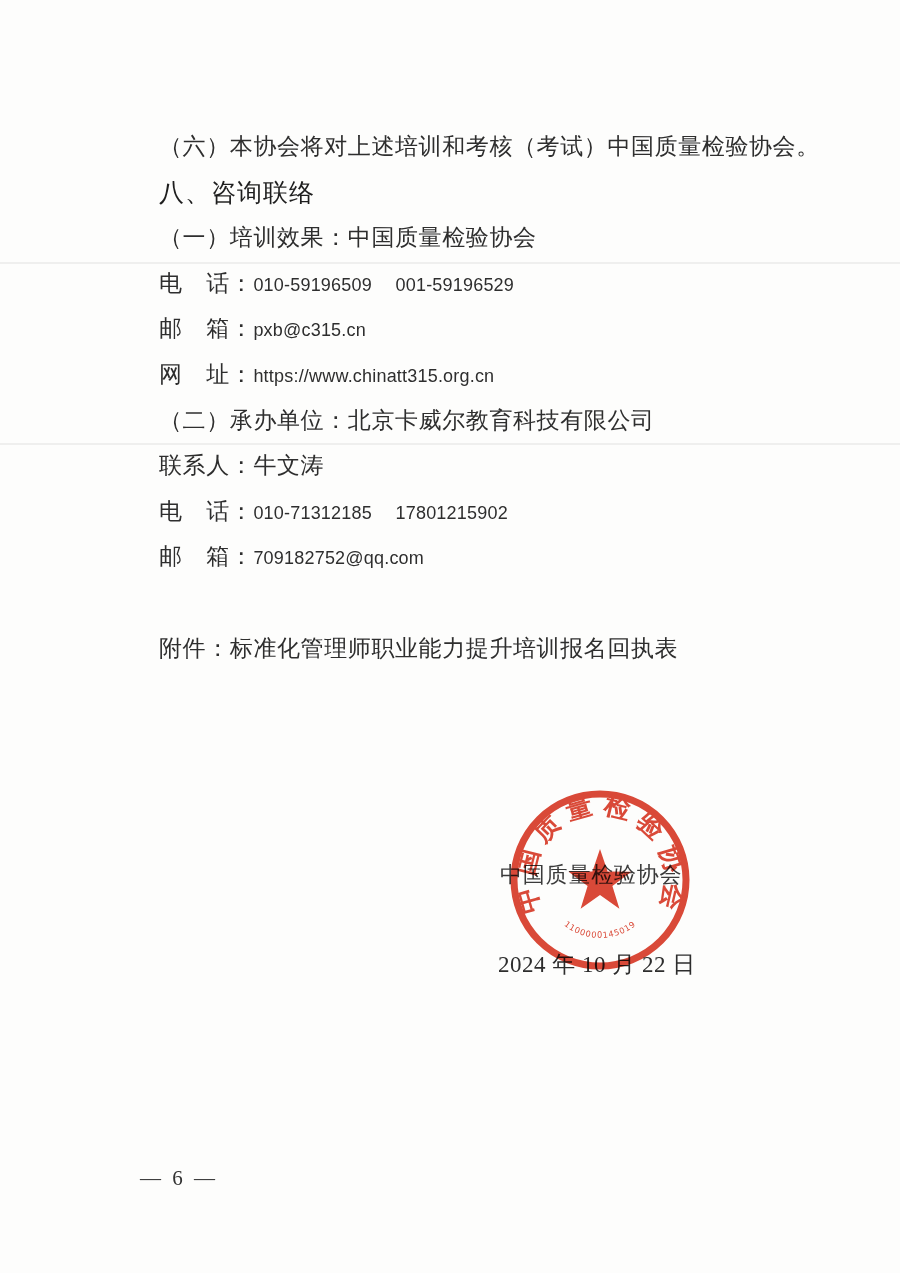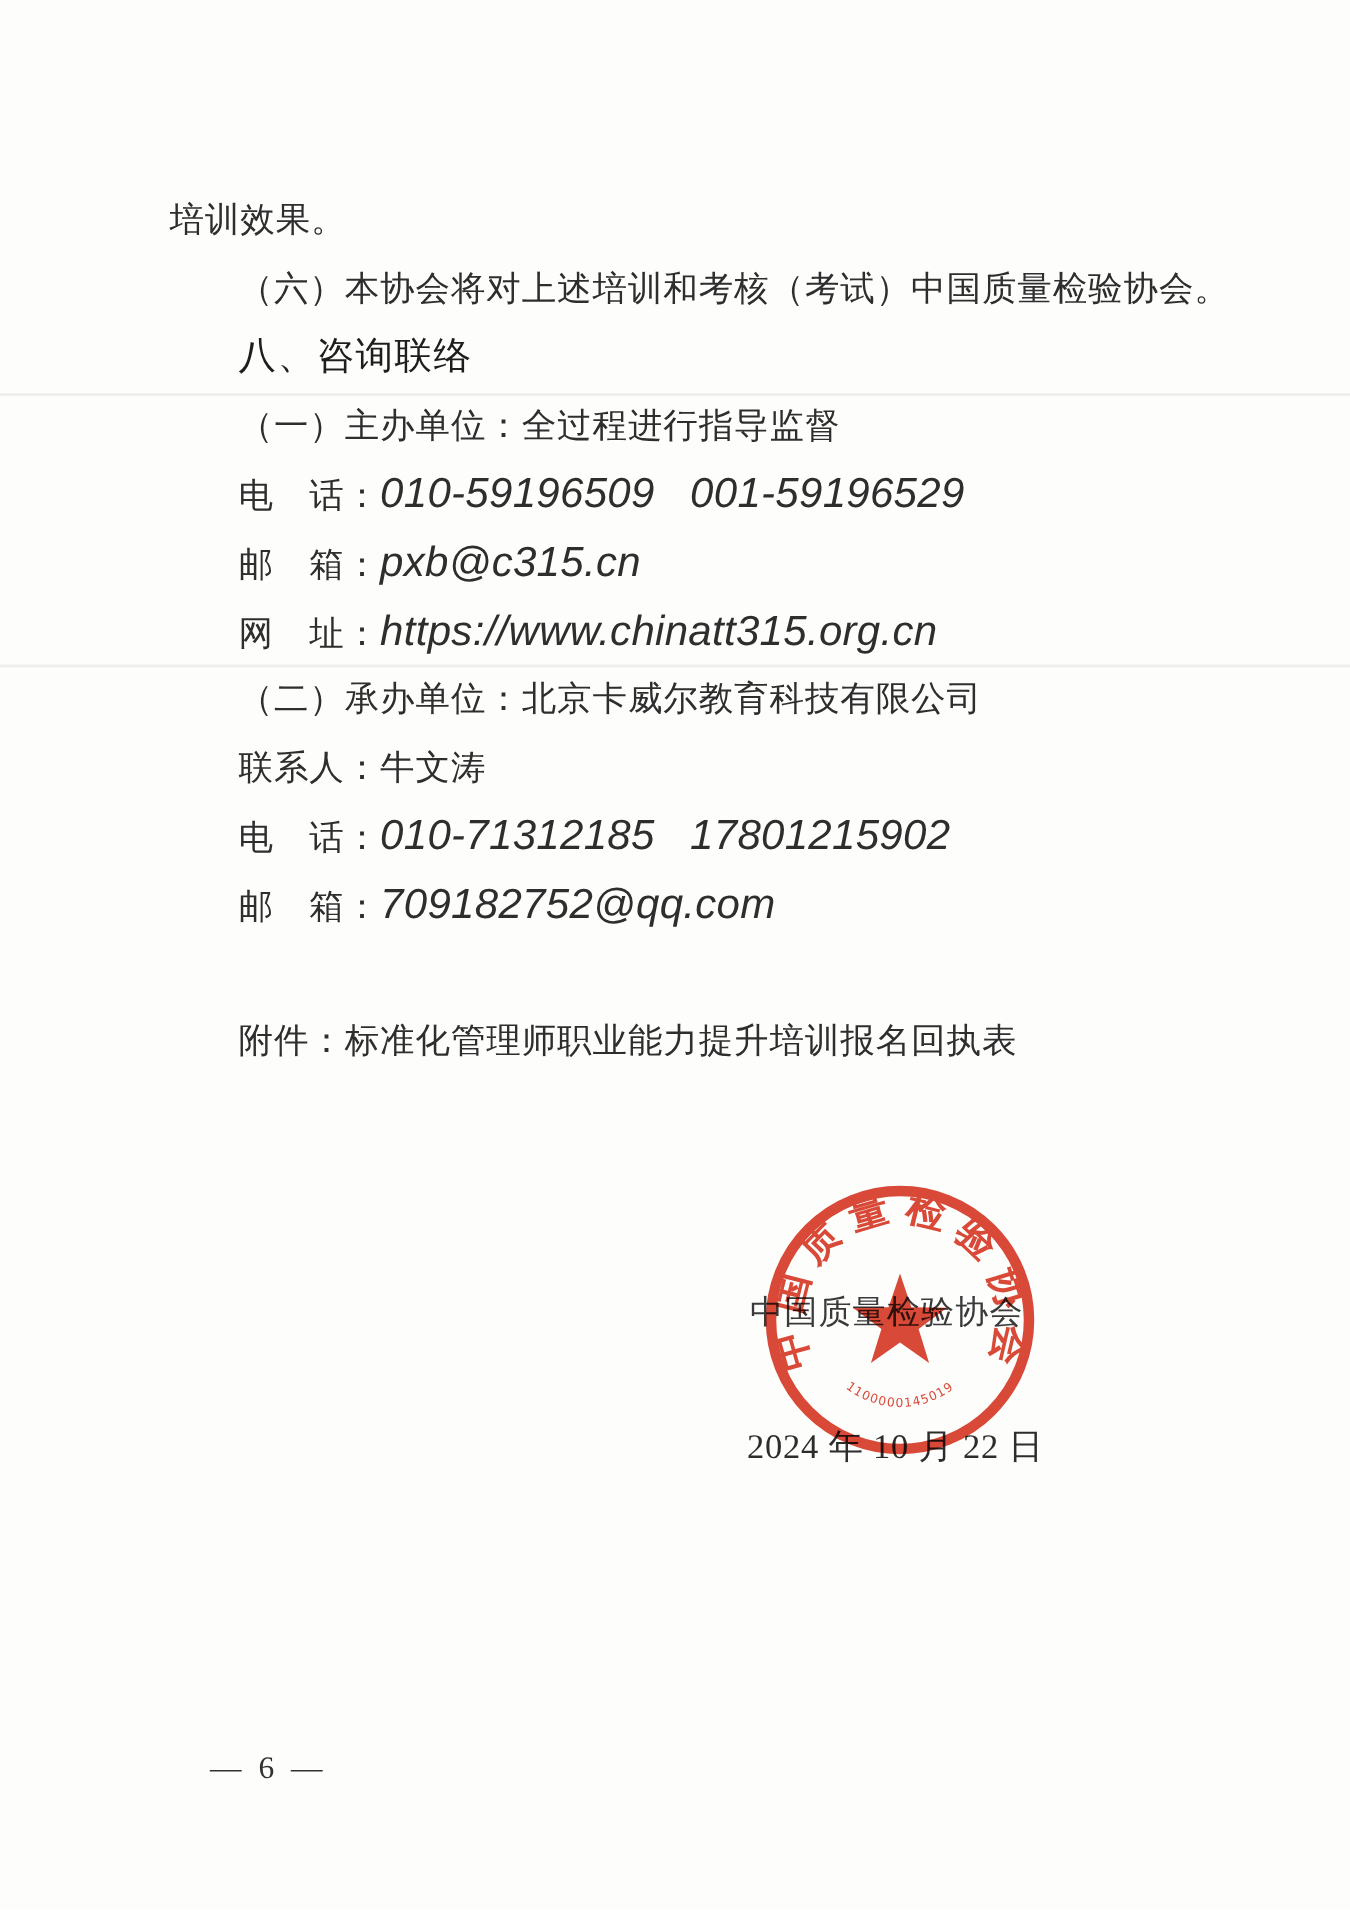--- a/index.html
+++ b/index.html
@@ -14,21 +14,21 @@
   .textblock { position:absolute; left:113px; top:124px; width:740px; font-size:23px; }
   .line { height:45.6px; line-height:45.6px; white-space:pre; letter-spacing:0.6px; }
   .ind { padding-left:46px; }
   .heading {
     font-family:"Liberation Sans","DejaVu Sans",sans-serif;
     font-weight:400; font-size:25px; color:#1e1e1e; letter-spacing:1px;
   }
   .spacer { height:45.6px; }
   .latin {
     font-family:"Liberation Sans","DejaVu Sans",sans-serif;
-    font-size:28px; letter-spacing:0.2px;font-style:italic;
+    font-size:18px; letter-spacing:0.2px;
   }
   .org {
     position:absolute; left:500px; top:860px; z-index:1;
     font-size:22px; letter-spacing:0.8px; color:#3a3a3a; white-space:pre;
   }
   .date {
     position:absolute; left:498px; top:949px; z-index:1;
     font-size:23px; letter-spacing:0.5px; color:#2d2d2d; white-space:pre;
   }
   .seal {
@@ -43,24 +43,23 @@
     font-size:21px; color:#333; letter-spacing:3px; white-space:pre;
   }
 </style>
 </head>
 <body>
 
 <div class="scanline" style="top:262px"></div>
 <div class="scanline" style="top:443px"></div>
 
 <div class="textblock">
-  <div class="line">培训效果。</div>
   <div class="line ind">（六）本协会将对上述培训和考核（考试）中国质量检验协会。</div>
   <div class="line ind heading">八、咨询联络</div>
-  <div class="line ind">（一）主办单位：全过程进行指导监督</div>
+  <div class="line ind">（一）培训效果：中国质量检验协会</div>
   <div class="line ind">电　话：<span class="latin">010-59196509</span>　<span class="latin">001-59196529</span></div>
   <div class="line ind">邮　箱：<span class="latin">pxb@c315.cn</span></div>
   <div class="line ind">网　址：<span class="latin">https://www.chinatt315.org.cn</span></div>
   <div class="line ind">（二）承办单位：北京卡威尔教育科技有限公司</div>
   <div class="line ind">联系人：牛文涛</div>
   <div class="line ind">电　话：<span class="latin">010-71312185</span>　<span class="latin">17801215902</span></div>
   <div class="line ind">邮　箱：<span class="latin">709182752@qq.com</span></div>
   <div class="spacer"></div>
   <div class="line ind">附件：标准化管理师职业能力提升培训报名回执表</div>
 </div>

